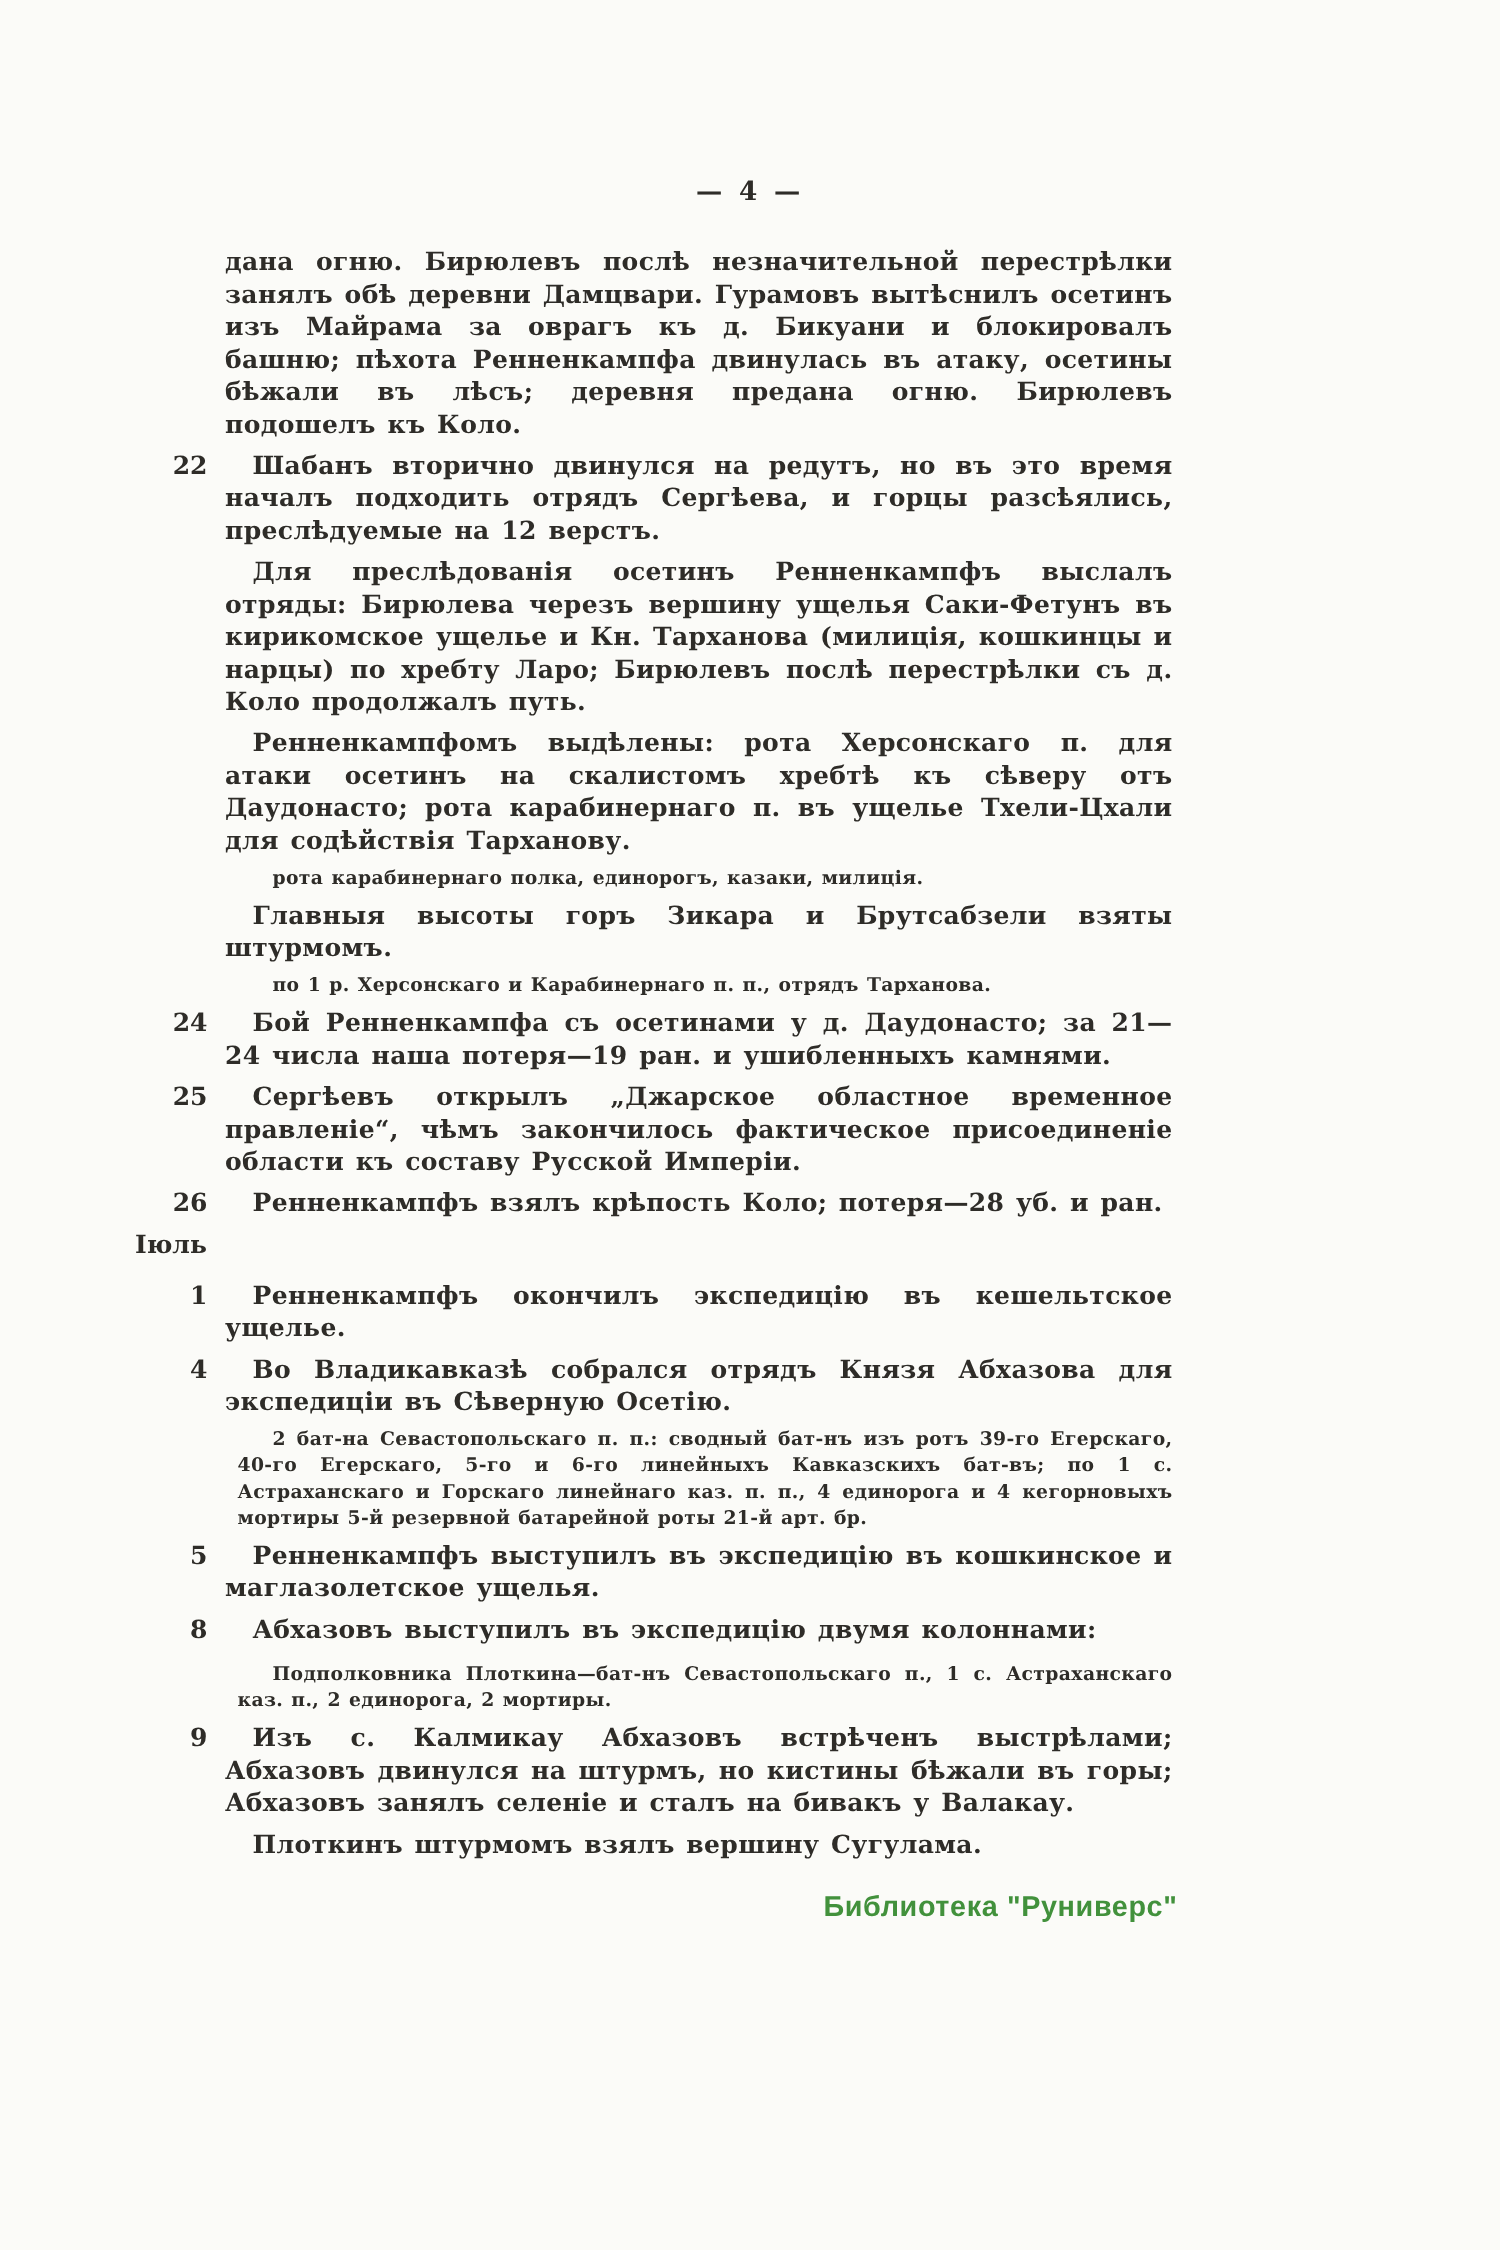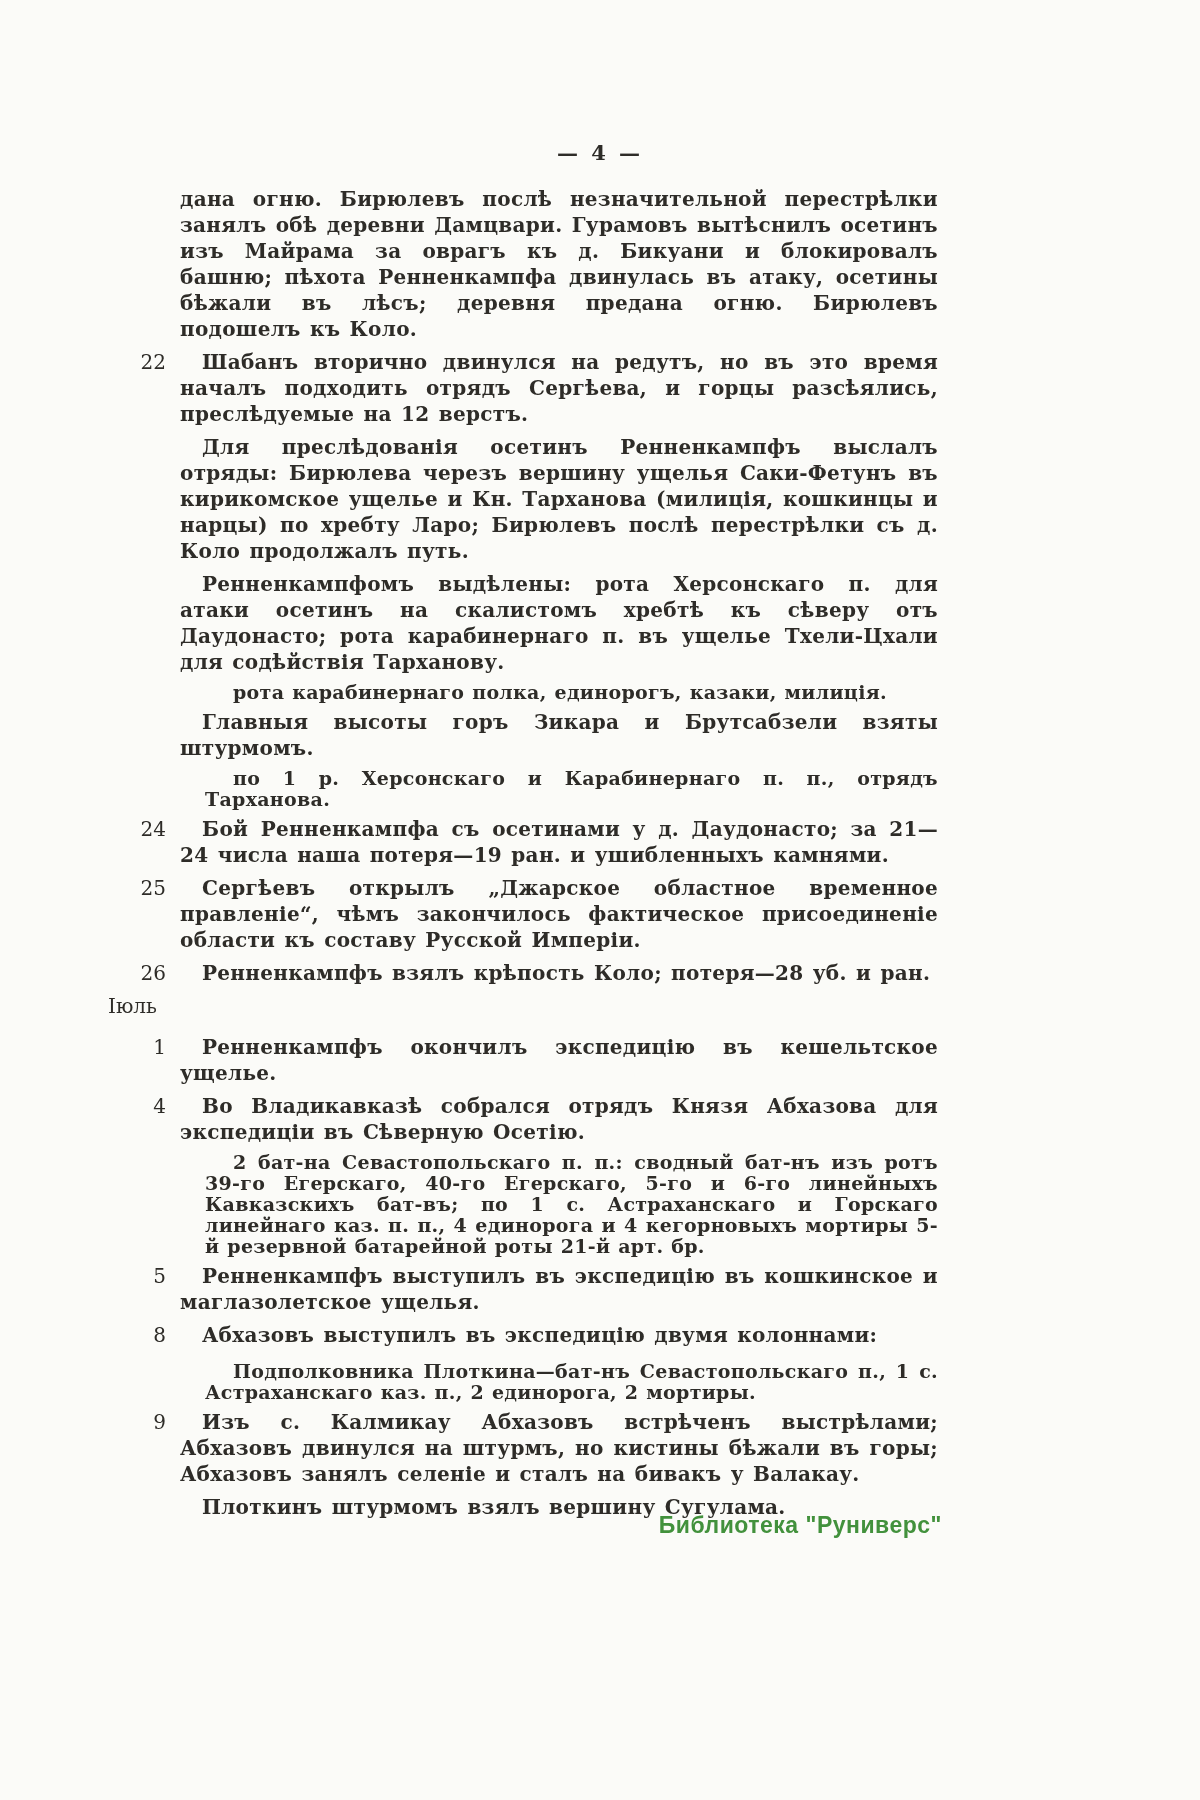--- a/index.html
+++ b/index.html
@@ -18,35 +18,35 @@
   .page-number {
     position: absolute;
     top: 140px; left: 0; right: 0;
     text-align: center;
     font-size: 21px;
     font-weight: bold;
     letter-spacing: 3px;
   }
   .content {
     position: absolute;
-    top: 186px; left: 108px;
+    top: 196px; left: 108px;
     width: 830px;
   }
   .entry {
     display: flex;
     margin-bottom: 7px;
   }
   .entry .date {
     flex: 0 0 72px;
     width: 72px;
     text-align: right;
     padding-right: 14px;
     box-sizing: border-box;
     font-size: 20px;
-    font-weight: normal;
+    font-weight: bold;
     line-height: 26px;
     white-space: nowrap;
   }
   .entry .text {
     flex: 1 1 auto;
     font-size: 20px;
     font-weight: bold;
     line-height: 26px;
     text-align: justify;
     letter-spacing: 0.3px;
@@ -55,22 +55,22 @@
   .entry.indent .text { text-indent: 22px; }
   .entry.month { margin-bottom: 15px; }
   .entry.month .date {
     text-align: left;
     padding-right: 0;
     padding-left: 0;
     flex-basis: 90px;
   }
   .entry.small { margin-top: 1px; margin-bottom: 6px; }
   .entry.small .text {
-    margin-left: 25px;
-    font-size: 19px;
+    margin-left: 10px;
+    font-size: 15px;
     line-height: 21px;
     text-indent: 28px;
     word-spacing: 1px;
   }
   .watermark {
     position: absolute;
     top: 1512px;
     right: 258px;
     font-family: "Liberation Sans", sans-serif;
     font-size: 23px;

